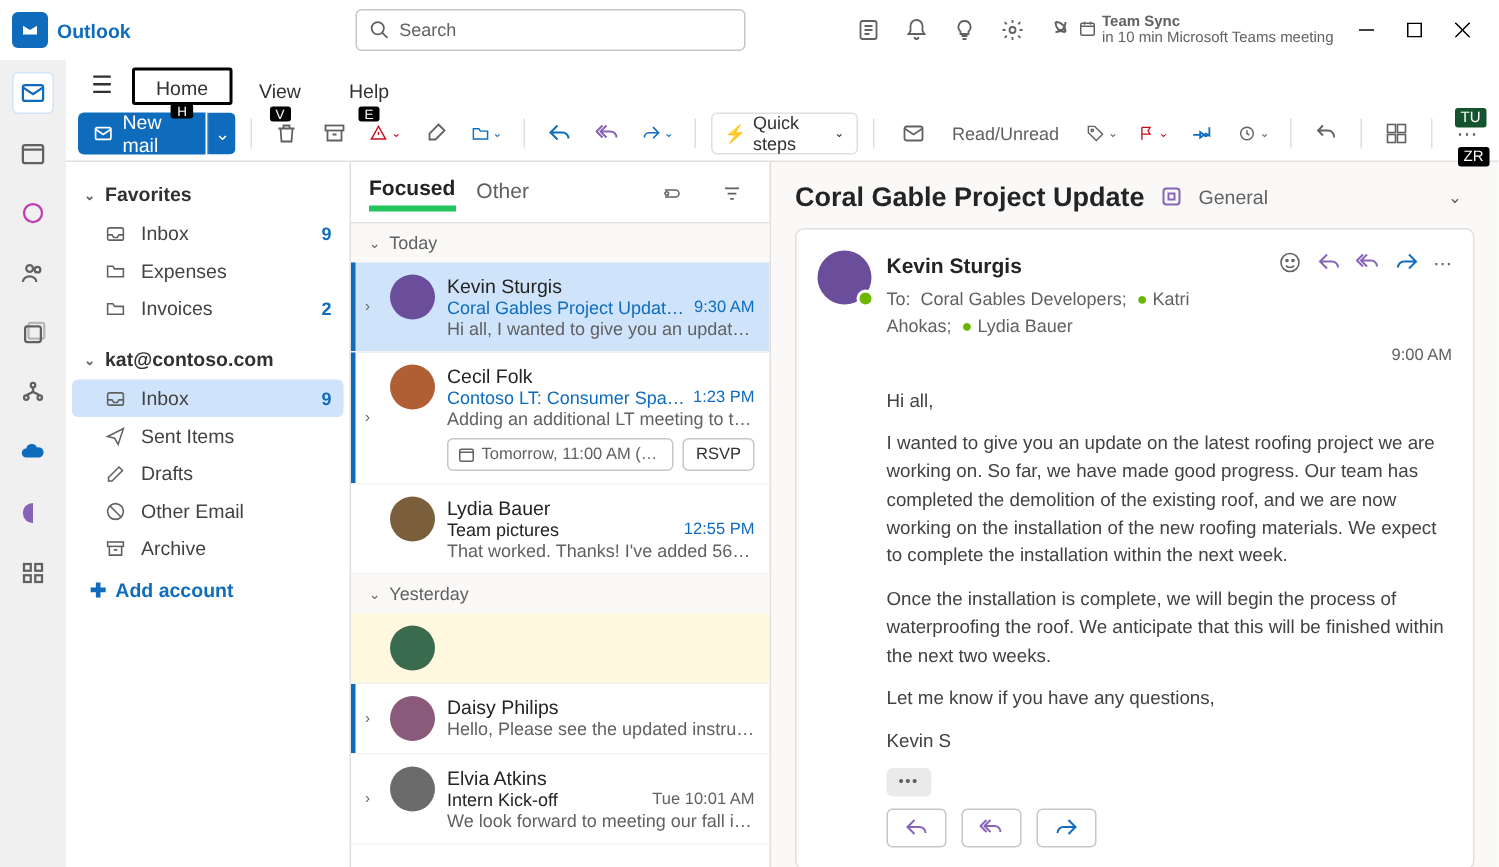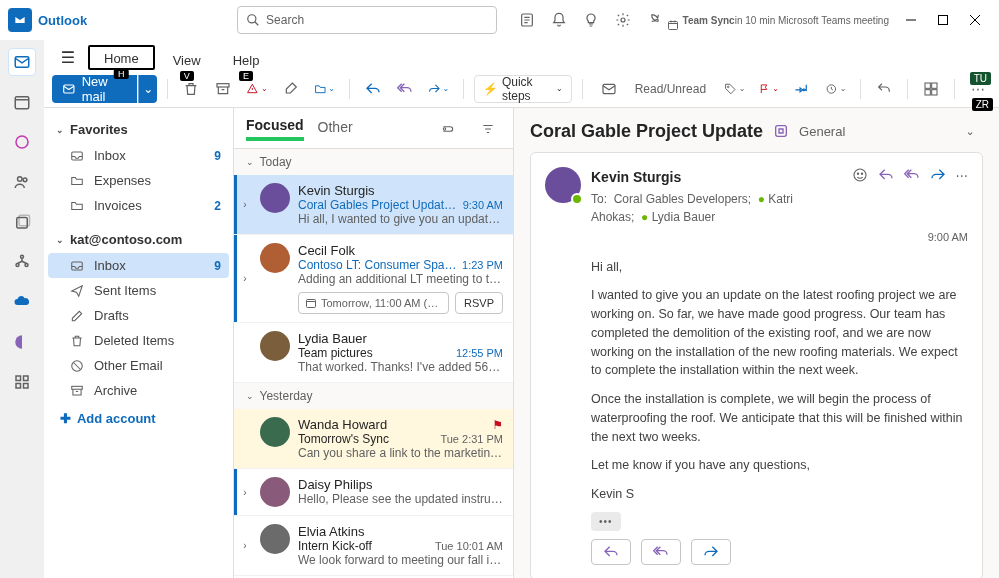--- a/index.html
+++ b/index.html
@@ -4,21 +4,21 @@
 <style>
 * { box-sizing: border-box; margin: 0; padding: 0; }
 html, body { width: 999px; height: 578px; font-family: "Segoe UI", Arial, sans-serif; font-size: 12px; background: #fff; color: #323130; overflow: hidden; }
 .titlebar { height: 40px; display: flex; align-items: center; padding: 0 8px; }
 .titlebar .logo { width: 24px; height: 24px; background:#0f6cbd; border-radius:4px; display:flex; align-items:center; justify-content:center; color:#fff; font-weight:bold; margin-right:6px;}
 .titlebar .appname { color:#0f6cbd; font-size:13px; font-weight:600; margin-right: 150px;}
 .titlebar .search { flex: 0 0 260px; height: 28px; border:1px solid #c8c6c4; border-radius:4px; display:flex; align-items:center; padding:0 8px; color:#616161;}
 .titlebar .spacer { flex:1; }
 .titlebar .hdr-ic { width:28px; height:28px; display:flex; align-items:center; justify-content:center; color:#616161; font-size:14px; border-radius:4px; margin:0 2px; cursor:pointer;}
 .titlebar .winbtn { width:32px; height:28px; display:flex; align-items:center; justify-content:center; cursor:pointer;}
-.titlebar .notif { display:flex; flex-direction:row; font-size:10px; color:#616161; padding:0 6px; line-height:1.1; margin-left:6px;}
+.titlebar .notif { display:flex; flex-direction:column; font-size:10px; color:#616161; padding:0 6px; line-height:1.1; margin-left:6px;}
 .titlebar .notif .notif-title{font-weight:600;}
 .body { display:flex; height: calc(100% - 40px); }
 .leftrail { width: 44px; background:#f0f0f0; display:flex; flex-direction:column; align-items:center; padding-top:8px; gap:12px;}
 .leftrail .rail-ic { width:28px; height:28px; display:flex; align-items:center; justify-content:center; border-radius:4px; cursor:pointer; color:#616161; font-size:16px;}
 .leftrail .rail-ic.active { background:#fff; color:#0f6cbd; border:1px solid #cfe4fa;}
 .main { flex:1; display:flex; flex-direction:column; }
 .tabs { height: 30px; display:flex; align-items:end; padding-left:8px; gap:4px; }
 .hamb { width:32px; height:26px; display:flex; align-items:center; justify-content:center; cursor:pointer; font-size:16px;}
 .tab { padding:4px 14px 2px; font-size:13px; cursor:pointer; position:relative;}
 .tab.active { border:2px solid #000; border-radius:2px; font-weight:400;}
@@ -417,28 +417,20 @@
               <span class="fic">
                 <svg width="14" height="14" viewBox="0 0 24 24" fill="none" stroke="currentColor" stroke-width="1.8">
                   <path d="M4 20h4L20 8l-4-4L4 16v4z"></path>
                 </svg>
               </span>
               <span>Drafts</span>
             </div>
             <div class="fitem">
               <span class="fic">
                 <svg width="14" height="14" viewBox="0 0 24 24" fill="none" stroke="currentColor" stroke-width="1.8">
-                  <path d="M4 7h16M9 7V4h6v3M6 7l1 13h10l1-13"></path>
-                </svg>
-              </span>
-              <span>Deleted Items</span>
-            </div>
-            <div class="fitem">
-              <span class="fic">
-                <svg width="14" height="14" viewBox="0 0 24 24" fill="none" stroke="currentColor" stroke-width="1.8">
                   <circle cx="12" cy="12" r="9"></circle>
                   <path d="M6 6l12 12"></path>
                 </svg>
               </span>
               <span>Other Email</span>
             </div>
             <div class="fitem">
               <span class="fic">
                 <svg width="14" height="14" viewBox="0 0 24 24" fill="none" stroke="currentColor" stroke-width="1.8">
                   <rect x="3" y="4" width="18" height="5"></rect>
@@ -527,31 +519,20 @@
                 <div class="prev">That worked. Thanks! I've added 56 of…</div>
               </div>
             </div>
             <div class="group-hdr">
               <span style="font-size:9px;">⌄</span>
               <span>Yesterday</span>
             </div>
             <div class="msg flag">
               <div class="exp"></div>
               <div class="av" style="background:#3a6b4f;"></div>
-              <div class="txt">
-                <div class="r1">
-                  <span class="from">Wanda Howard</span>
-                  <span class="flag-ic">⚑</span>
-                </div>
-                <div class="r2">
-                  <span class="subj plain">Tomorrow's Sync</span>
-                  <span class="time plain">Tue 2:31 PM</span>
-                </div>
-                <div class="prev">Can you share a link to the marketing…</div>
-              </div>
             </div>
             <div class="msg">
               <div class="lbar"></div>
               <div class="exp">›</div>
               <div class="av" style="background:#8a5a7a;"></div>
               <div class="txt">
                 <div class="r1">
                   <span class="from">Daisy Philips</span>
                 </div>
                 <div class="prev">Hello, Please see the updated instructi…</div>

